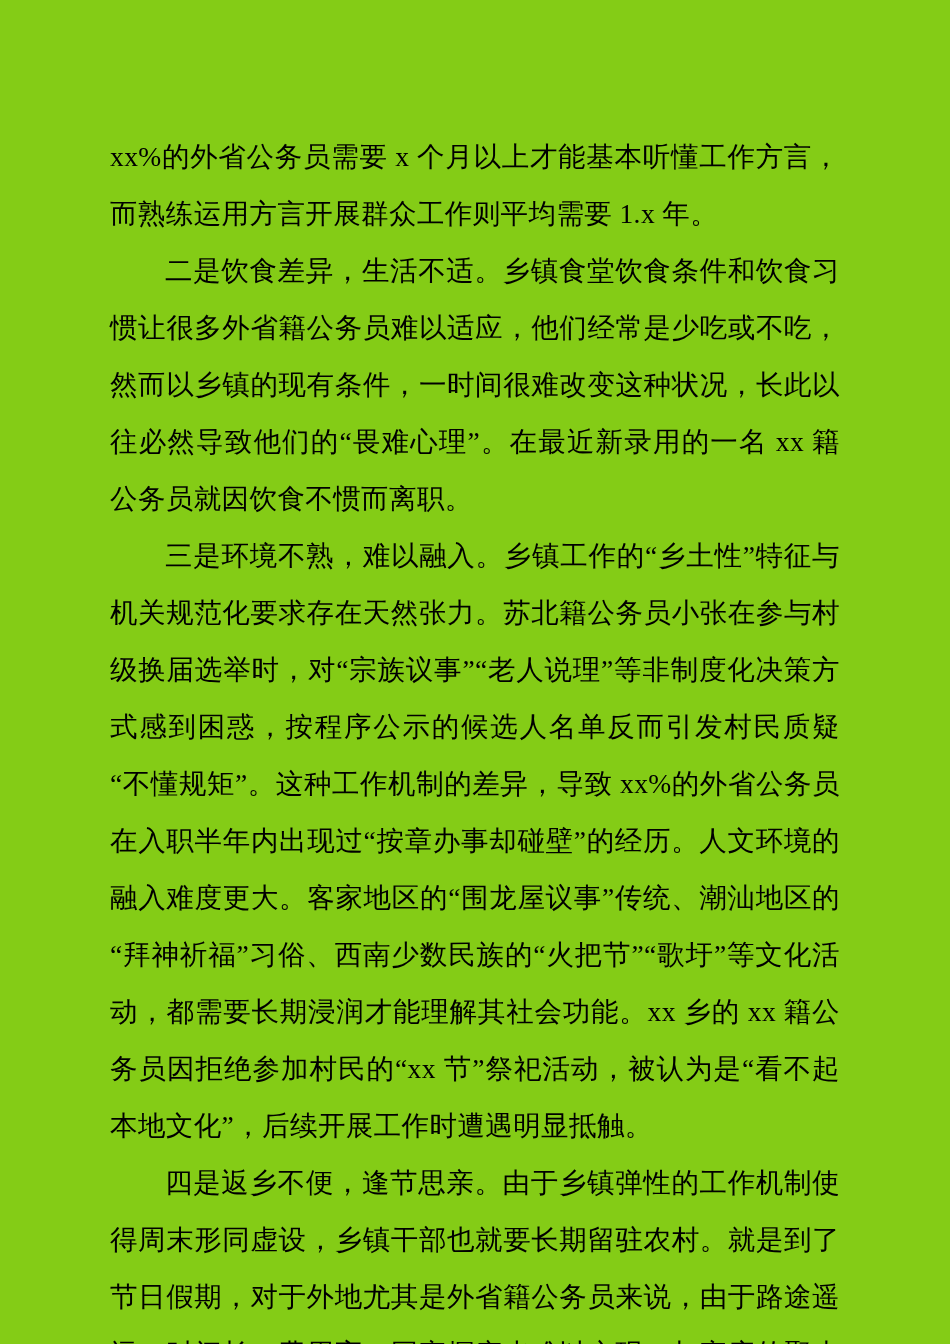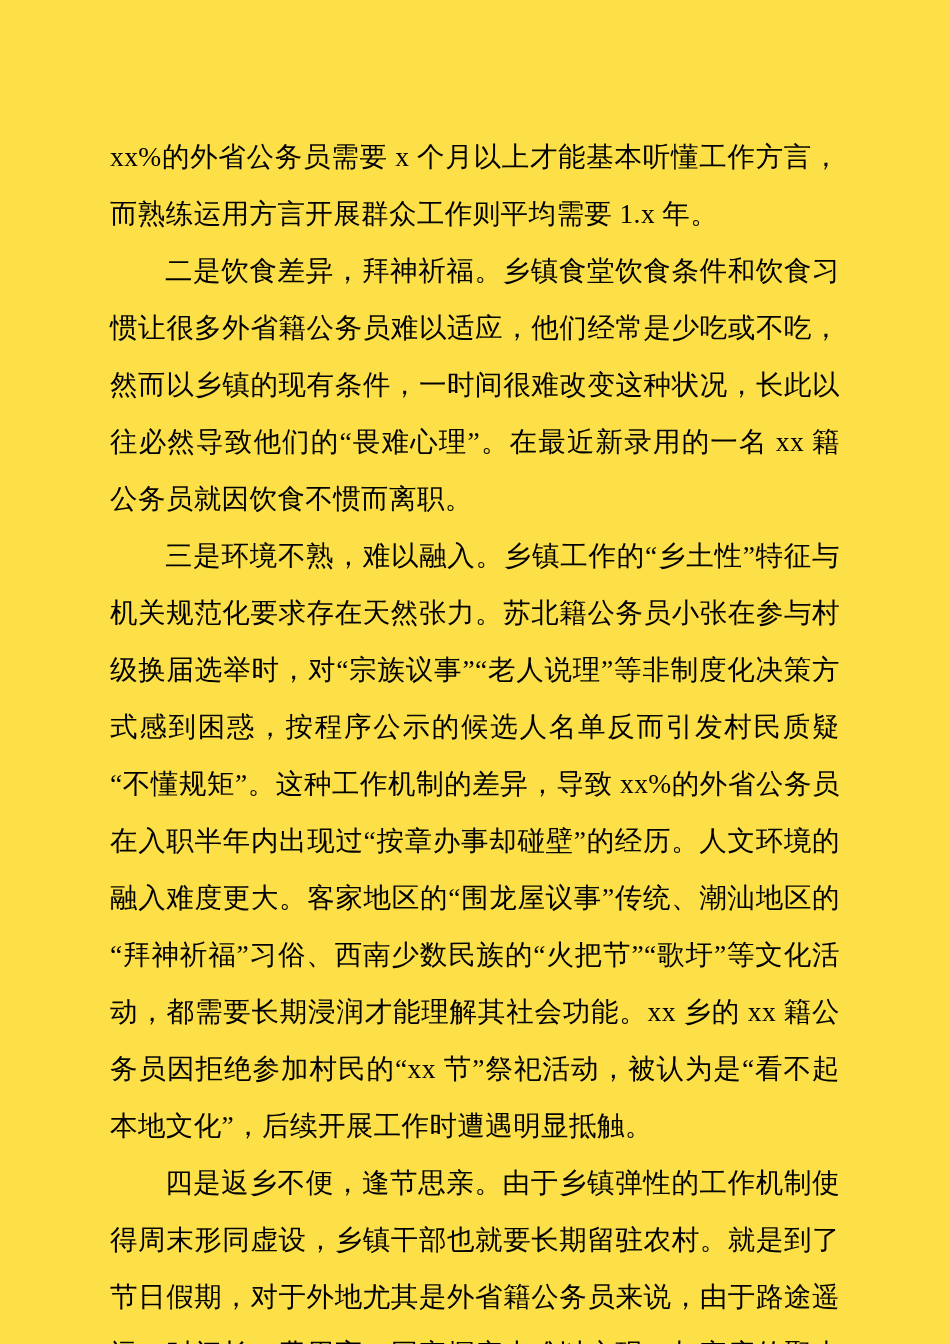--- a/index.html
+++ b/index.html
@@ -13,21 +13,21 @@
     font-family: "Liberation Serif", "DejaVu Serif", serif;
     color: #000000;
     overflow: hidden;
   }
   .page {
     position: relative;
     width: 950px;
     height: 1344px;
     box-sizing: border-box;
     padding: 128px 110px 60px 110px;
-    background: #fde047;
+    background: #84cc16;
   }
   .doc-body {
     font-size: 27.5px;
     line-height: 57px;
     letter-spacing: 0.4px;
     text-align: justify;
     text-justify: inter-ideograph;
   }
   .para {
     margin: 0;
@@ -40,17 +40,17 @@
   .para + .para {
     margin-top: 0px;
   }
 </style>
 </head>
 <body>
 
 <div class="page">
   <div class="doc-body">
     <p class="para">xx%的外省公务员需要 x 个月以上才能基本听懂工作方言，而熟练运用方言开展群众工作则平均需要 1.x 年。</p>
-    <p class="para indent">二是饮食差异，拜神祈福。乡镇食堂饮食条件和饮食习惯让很多外省籍公务员难以适应，他们经常是少吃或不吃，然而以乡镇的现有条件，一时间很难改变这种状况，长此以往必然导致他们的“畏难心理”。在最近新录用的一名 xx 籍公务员就因饮食不惯而离职。</p>
+    <p class="para indent">二是饮食差异，生活不适。乡镇食堂饮食条件和饮食习惯让很多外省籍公务员难以适应，他们经常是少吃或不吃，然而以乡镇的现有条件，一时间很难改变这种状况，长此以往必然导致他们的“畏难心理”。在最近新录用的一名 xx 籍公务员就因饮食不惯而离职。</p>
     <p class="para indent">三是环境不熟，难以融入。乡镇工作的“乡土性”特征与机关规范化要求存在天然张力。苏北籍公务员小张在参与村级换届选举时，对“宗族议事”“老人说理”等非制度化决策方式感到困惑，按程序公示的候选人名单反而引发村民质疑“不懂规矩”。这种工作机制的差异，导致 xx%的外省公务员在入职半年内出现过“按章办事却碰壁”的经历。人文环境的融入难度更大。客家地区的“围龙屋议事”传统、潮汕地区的“拜神祈福”习俗、西南少数民族的“火把节”“歌圩”等文化活动，都需要长期浸润才能理解其社会功能。xx 乡的 xx 籍公务员因拒绝参加村民的“xx 节”祭祀活动，被认为是“看不起本地文化”，后续开展工作时遭遇明显抵触。</p>
     <p class="para indent">四是返乡不便，逢节思亲。由于乡镇弹性的工作机制使得周末形同虚设，乡镇干部也就要长期留驻农村。就是到了节日假期，对于外地尤其是外省籍公务员来说，由于路途遥远、时间长、费用高，回家探亲也难以实现。与家庭的聚少离多使得他们更想家思乡，自然有“到离家近的地方工作”的念头，久</p>
   </div>
 </div>
 
 </body></html>

